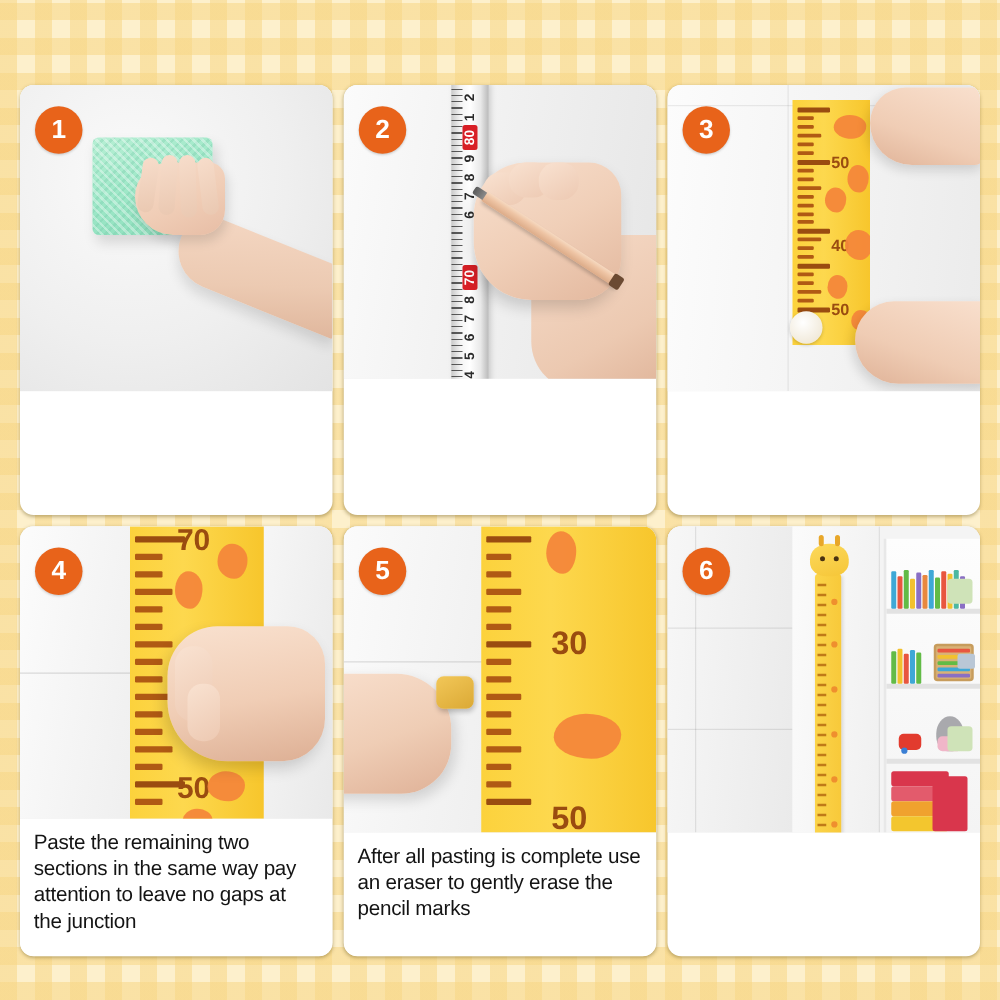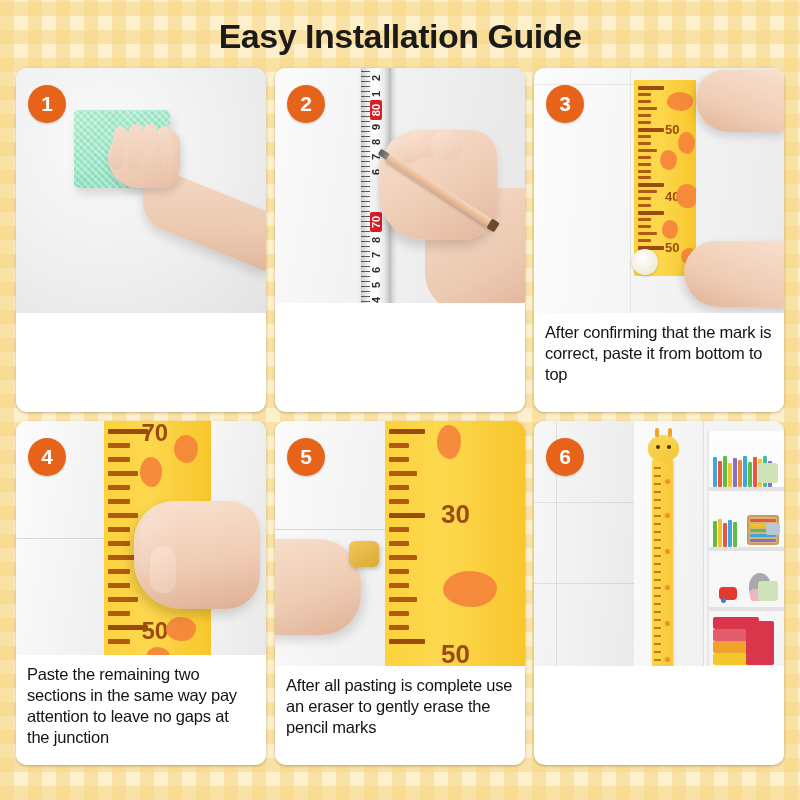--- a/index.html
+++ b/index.html
@@ -327,21 +327,20 @@
     background:linear-gradient(170deg,#f9e1cf 0%,#f0cdb5 55%,#ddaf94 100%);
     border-radius:40px 30px 34px 48px;
     z-index:12; box-shadow:-3px 6px 12px rgba(0,0,0,0.16);
   }
 </style>
 </head>
 <body>
 
 <div class="page">
 
-  <div class="title">Easy Installation Guide</div>
 
   <div class="grid">
 
     <div class="card">
       <div class="photo">
         <div class="wall-plain"></div>
         <div class="cloth"></div>
         <div class="hand1"></div>
         <div class="finger" style="left:96px;top:58px;width:13px;height:44px;transform:rotate(8deg);"></div>
         <div class="finger" style="left:112px;top:56px;width:13px;height:48px;transform:rotate(4deg);"></div>
@@ -427,21 +426,20 @@
           <div class="spot" style="left:28px;top:140px;width:16px;height:19px;"></div>
           <div class="spot" style="left:47px;top:168px;width:16px;height:17px;"></div>
         </div>
 
         <div class="hand3a"></div>
         <div class="hand3b"></div>
         <div class="dot-paper" style="left:98px;bottom:38px;"></div>
 
         <div class="badge">3</div>
       </div>
-      <div class="caption">After confirming that the mark is correct, paste it from bottom to top</div>
     </div>
 
     <div class="card cap4">
       <div class="photo">
         <div class="wall4"></div>
         <div class="wallR4"></div>
 
         <div class="ruler" style="left:35%;top:0;width:43%;height:100%;">
           <div class="tickset" style="width:60%;">
             <div class="t maj" style="top:8px;width:40px;height:5px;"></div>

